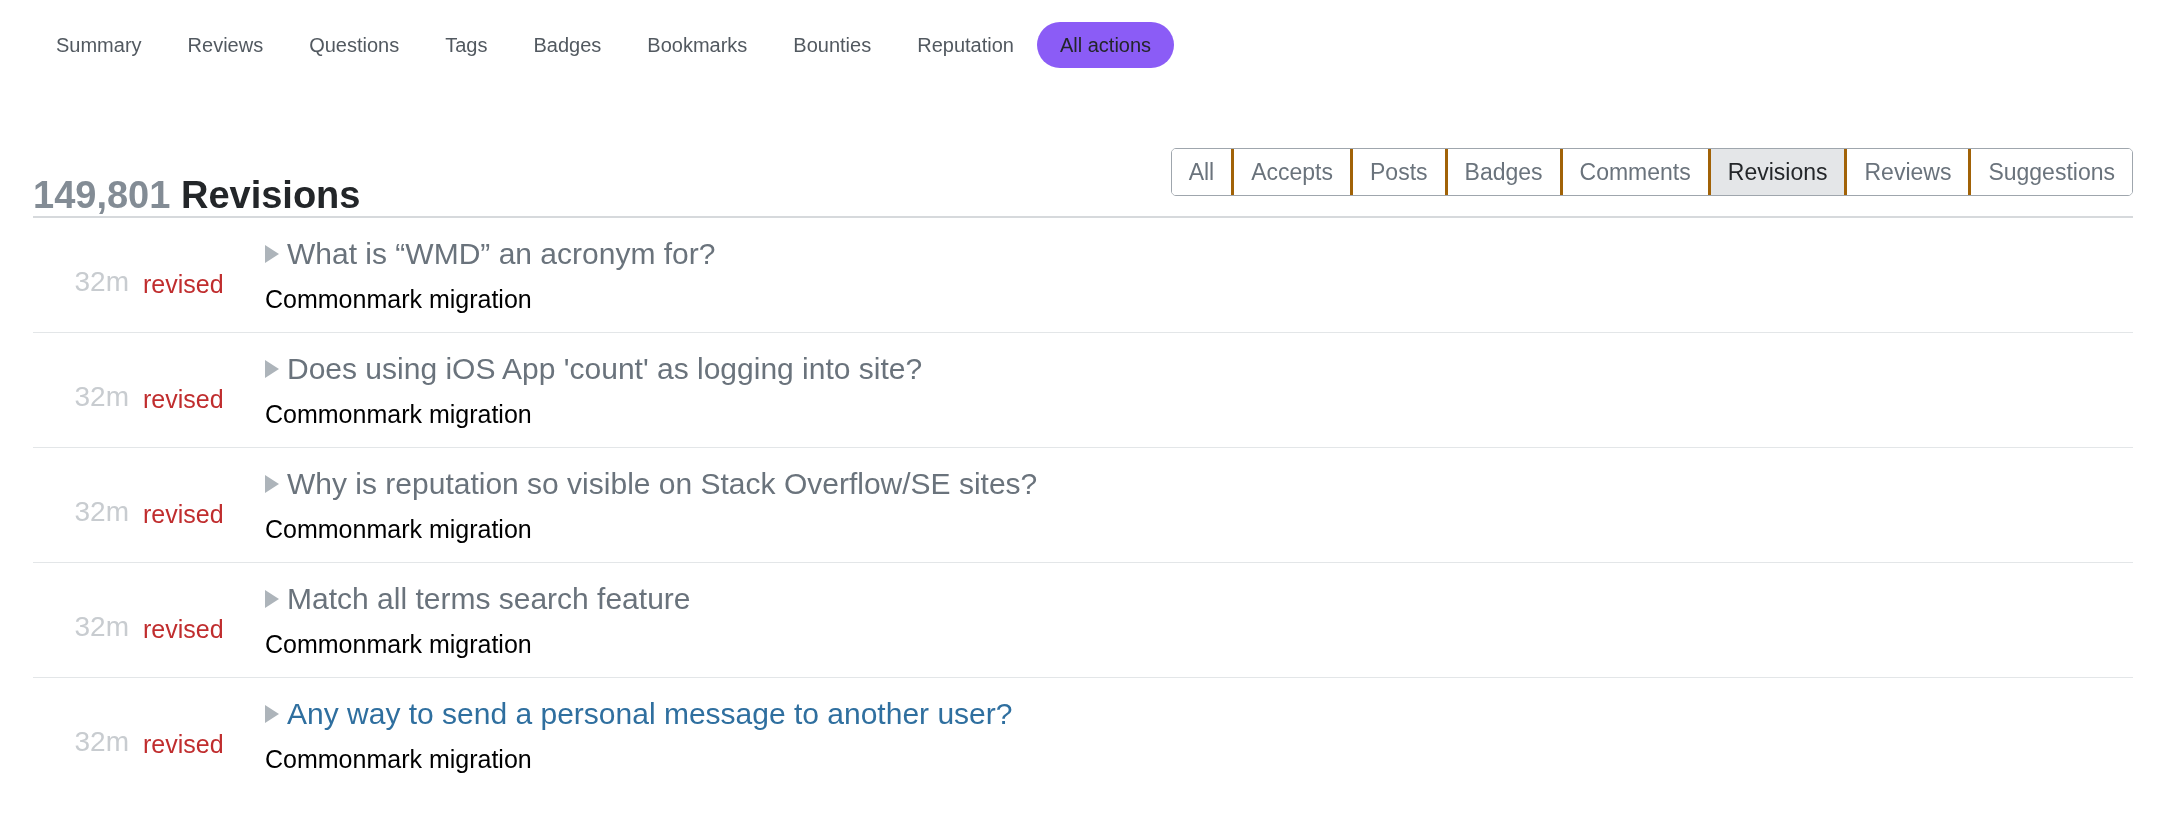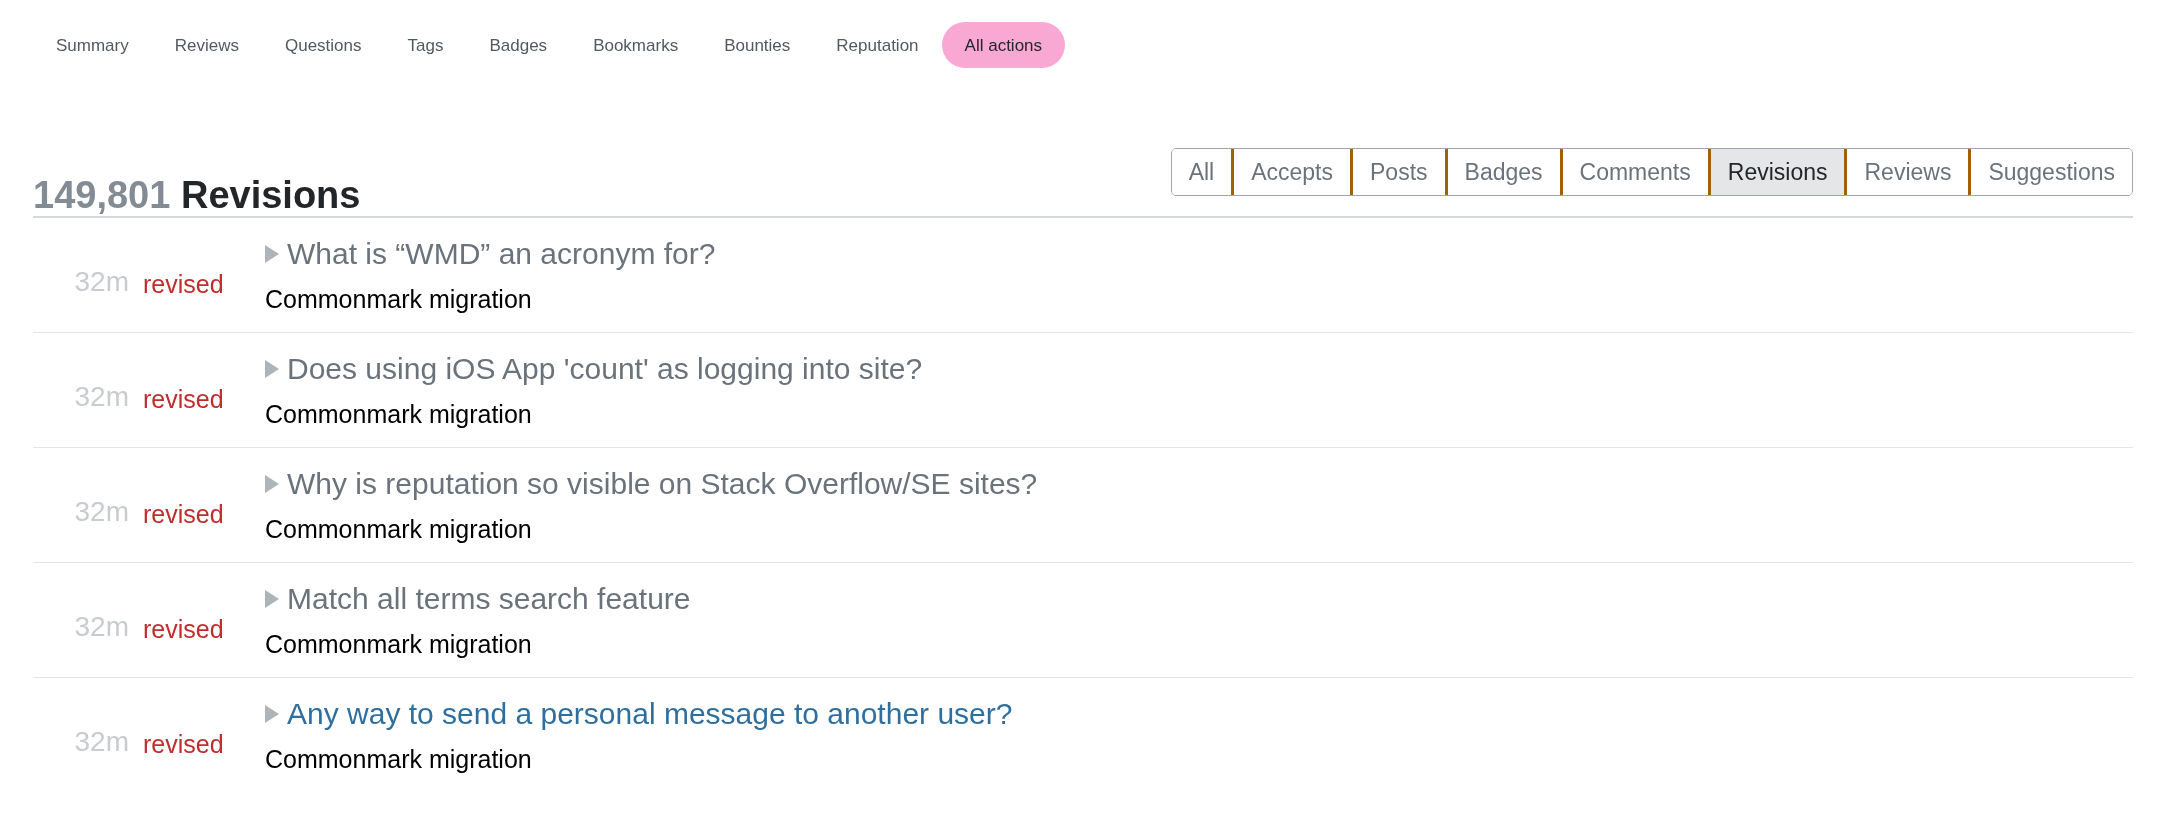--- a/index.html
+++ b/index.html
@@ -32,31 +32,31 @@
     display: flex;
     align-items: center;
     gap: 0;
   }
   .nav-item {
     display: inline-flex;
     align-items: center;
     justify-content: center;
     height: 46px;
     padding: 0 23px;
-    font-size: 17px;
+    font-size: 20px;
     line-height: 1;
     color: #525960;
     border-radius: 23px;
     white-space: nowrap;
     cursor: pointer;
     text-decoration: none;
     text-align: right;
   }
   .nav-item.is-selected {
-    background: #f9a8d4;
+    background: #8b5cf6;
     color: #232629;
   }
 
   
   .header-row {
     position: absolute;
     left: 33px;
     top: 140px;
     width: 2100px;
     height: 62px;

